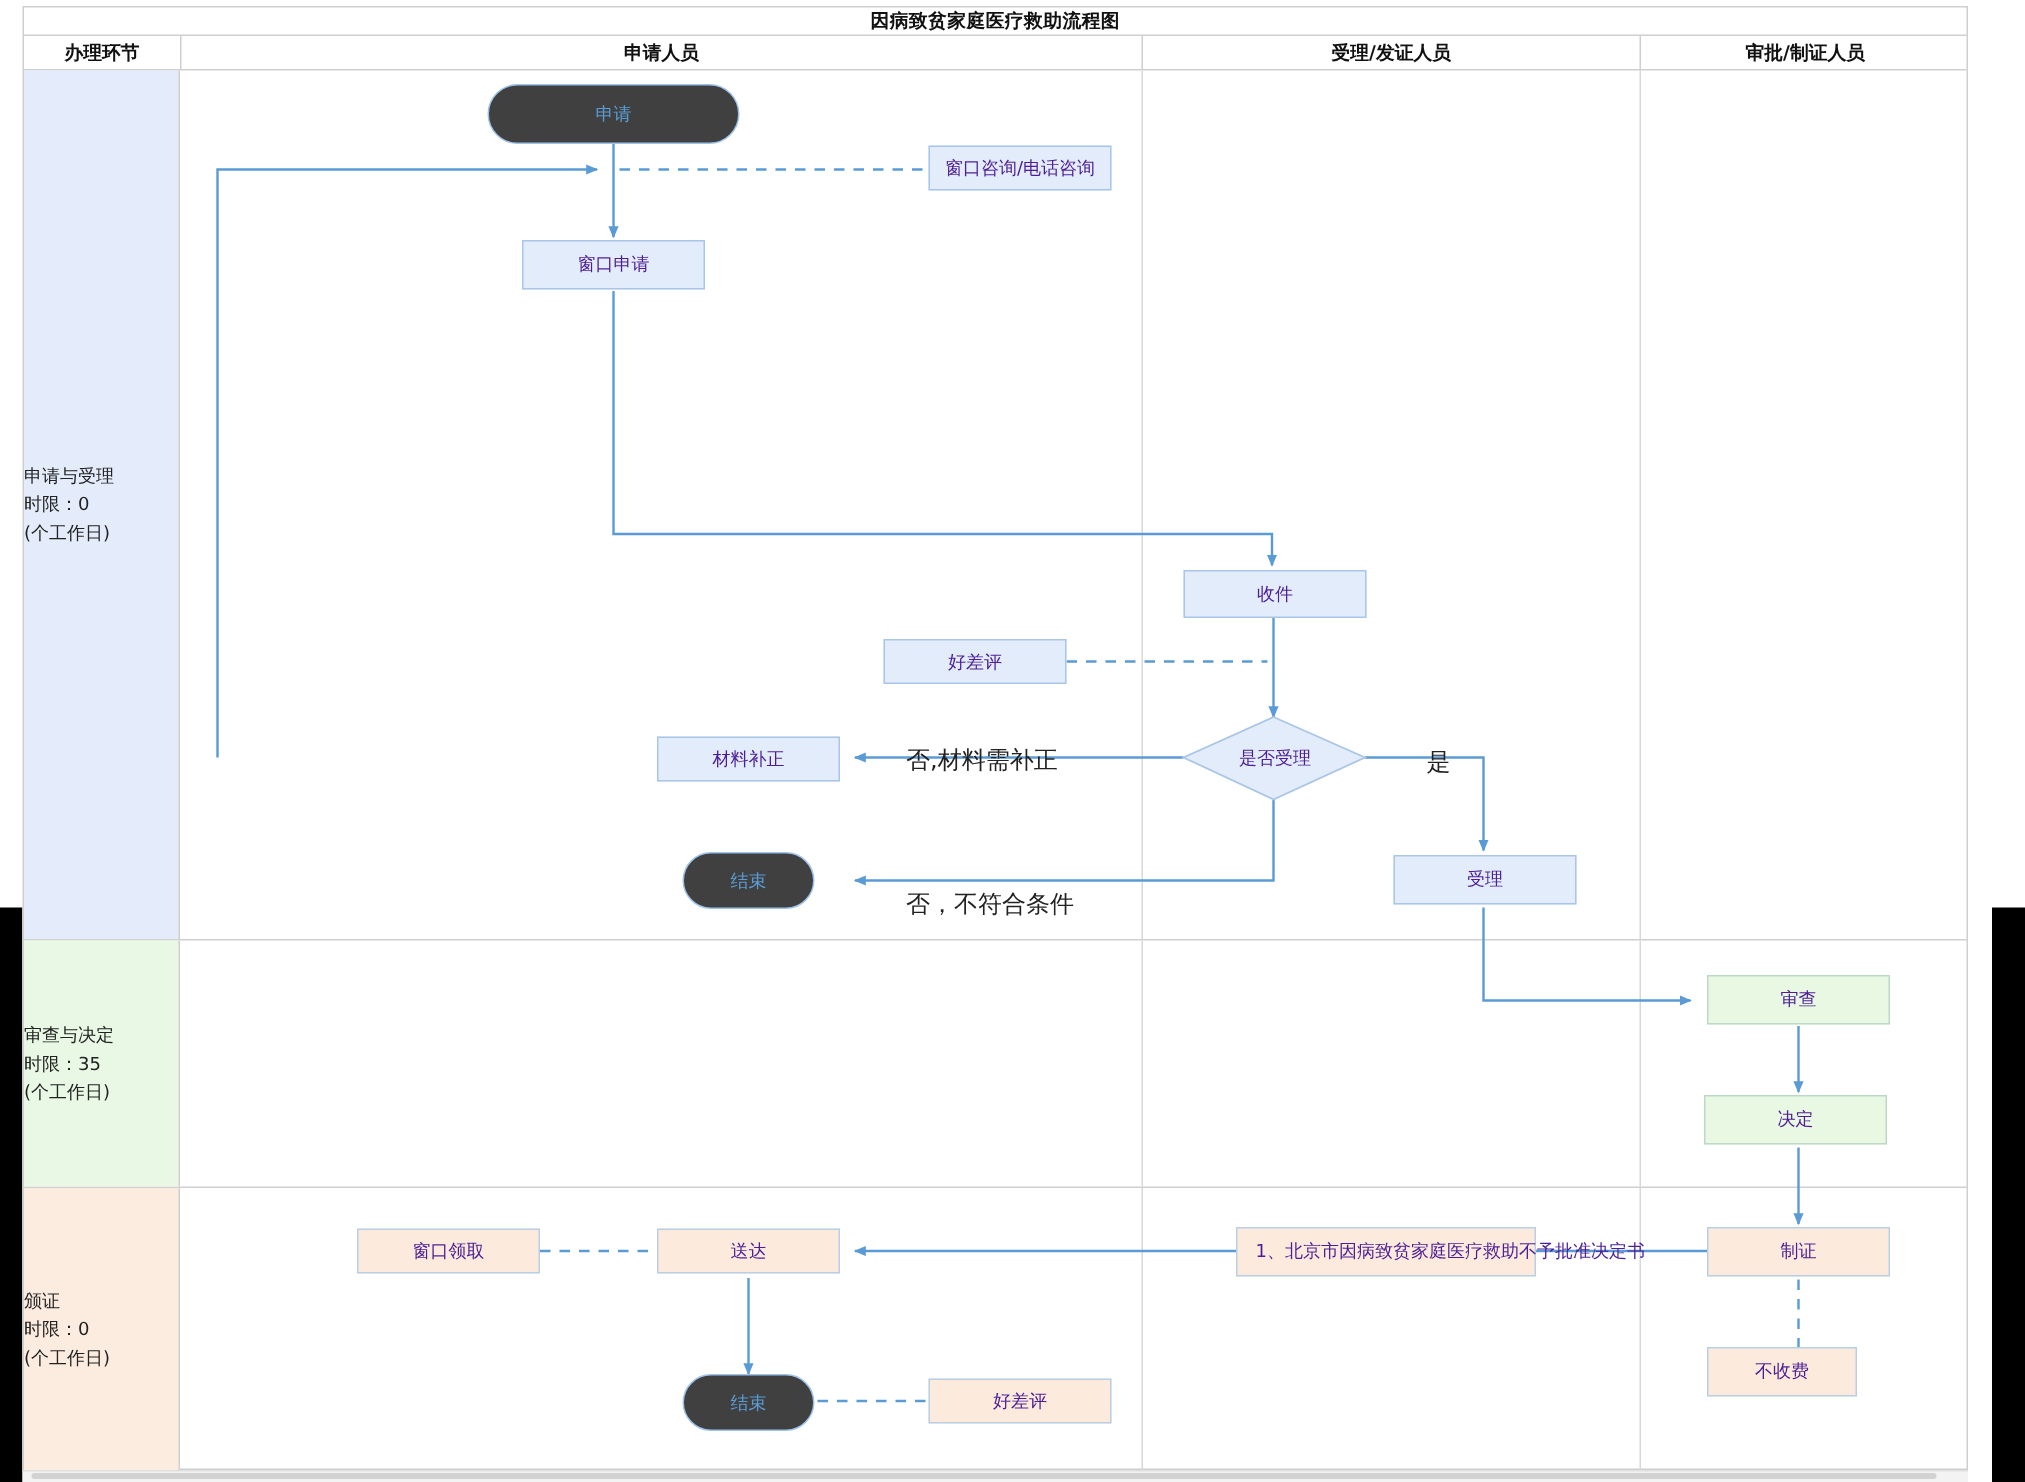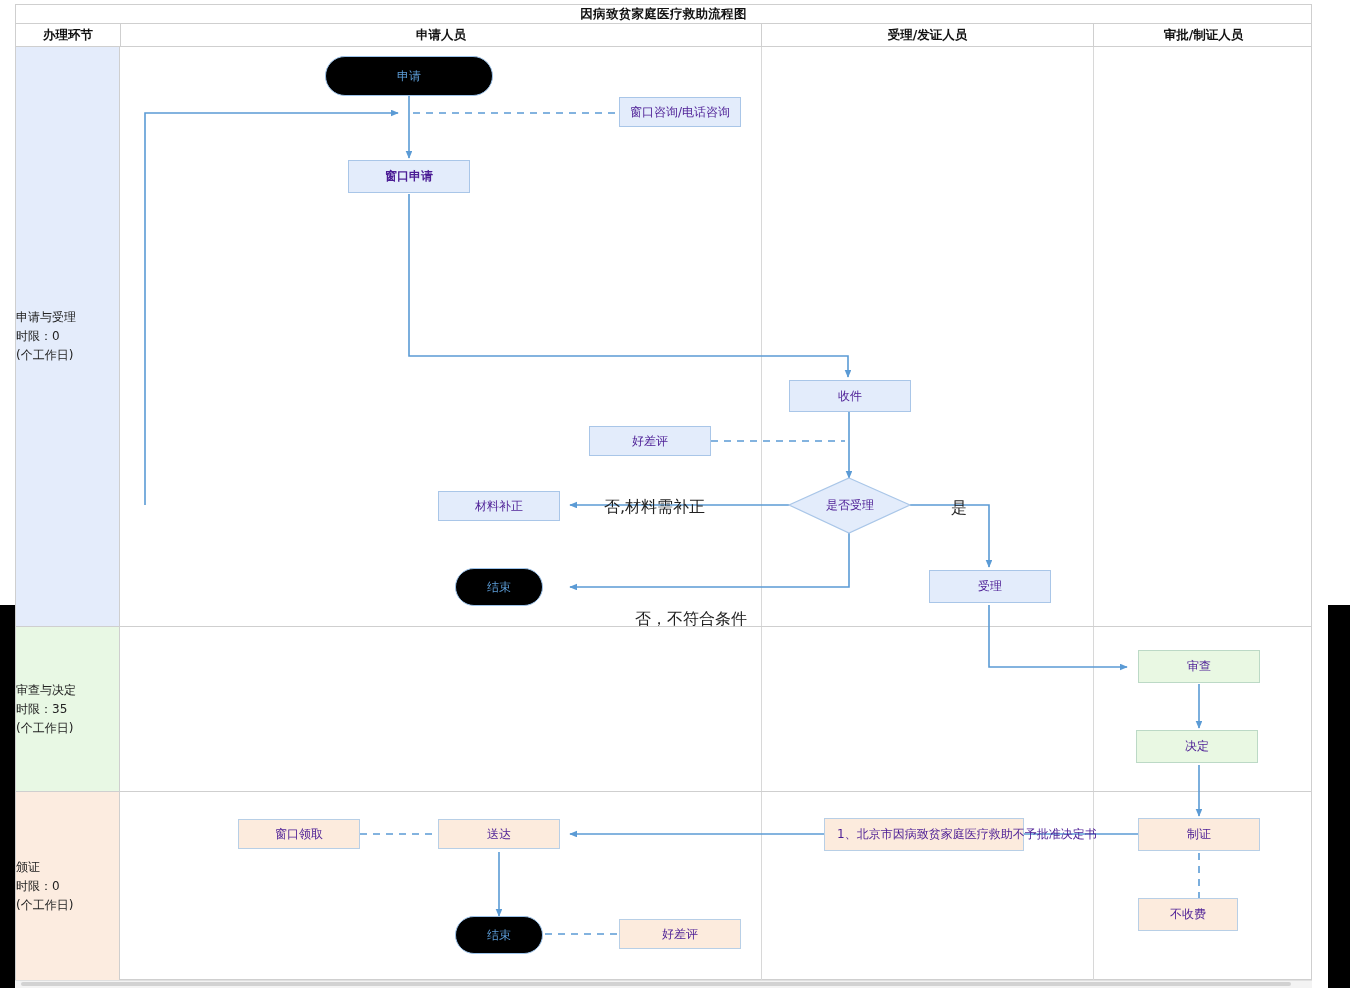--- a/index.html
+++ b/index.html
@@ -54,21 +54,21 @@
   #wires{position:absolute;left:0;top:0;width:1350px;height:988px;
          pointer-events:none;}
 
   
   .node{position:absolute;box-sizing:border-box;display:flex;
         align-items:center;justify-content:center;text-align:center;
         font-size:12px;line-height:15px;color:#4c1d95;}
   .n-rect{background:#e3ecfb;border:1px solid #a9c6e8;}
   .n-green{background:#e9f8e3;border:1px solid #bcd9c6;}
   .n-orange{background:#fcebdd;border:1px solid #b8cfe6;}
-  .n-term{background:#000000;border:1px solid #9dc3ea;border-radius:22px;
+  .n-term{background:#404040;border:1px solid #9dc3ea;border-radius:22px;
           color:#5b9bd5;}
   .n-diamond{background:transparent;border:none;}
   .n-diamond .dtext{position:relative;z-index:2;}
   .n-over{overflow:visible;white-space:nowrap;}
 
   
   .elabel{position:absolute;font-size:16px;color:#222;white-space:nowrap;
           background:transparent;text-align:center;}
 
   
@@ -174,21 +174,21 @@
     <path d="M1199,853 L1199,898" stroke-dasharray="7,6"></path>
   </g>
 
   <polygon points="849,478 910,505 849,533 789,505" fill="#e3ecfb" stroke="#a9c6e8" stroke-width="1.2"></polygon>
 </svg>
 
 <div class="node n-term" style="left:325px;top:56px;width:168px;height:40px;">申请</div>
 
 <div class="node n-rect" style="left:619px;top:97px;width:122px;height:30px;">窗口咨询/电话咨询</div>
 
-<div class="node n-rect" style="left:348px;top:160px;width:122px;height:33px;font-weight:bold;">窗口申请</div>
+<div class="node n-rect" style="left:348px;top:160px;width:122px;height:33px;">窗口申请</div>
 
 <div class="node n-rect" style="left:789px;top:380px;width:122px;height:32px;">收件</div>
 
 <div class="node n-rect" style="left:589px;top:426px;width:122px;height:30px;">好差评</div>
 
 <div class="node n-diamond" style="left:789px;top:478px;width:122px;height:55px;">
   <span class="dtext">是否受理</span>
 </div>
 
 <div class="node n-rect" style="left:438px;top:491px;width:122px;height:30px;">材料补正</div>
@@ -209,18 +209,18 @@
 
 <div class="node n-orange" style="left:1138px;top:818px;width:122px;height:33px;">制证</div>
 
 <div class="node n-orange" style="left:1138px;top:898px;width:100px;height:33px;">不收费</div>
 
 <div class="node n-term" style="left:455px;top:916px;width:88px;height:38px;">结束</div>
 
 <div class="node n-orange" style="left:619px;top:919px;width:122px;height:30px;">好差评</div>
 
 <div class="elabel" style="left:604px;top:497px;">否,材料需补正</div>
-<div class="elabel" style="left:604px;top:609px;margin-left:31px;">否，不符合条件</div>
+<div class="elabel" style="left:604px;top:593px;">否，不符合条件</div>
 <div class="elabel" style="left:951px;top:498px;">是</div>
 
 <div id="hscroll">
   <div id="hscroll-thumb"></div>
 </div>
 
 </body></html>

